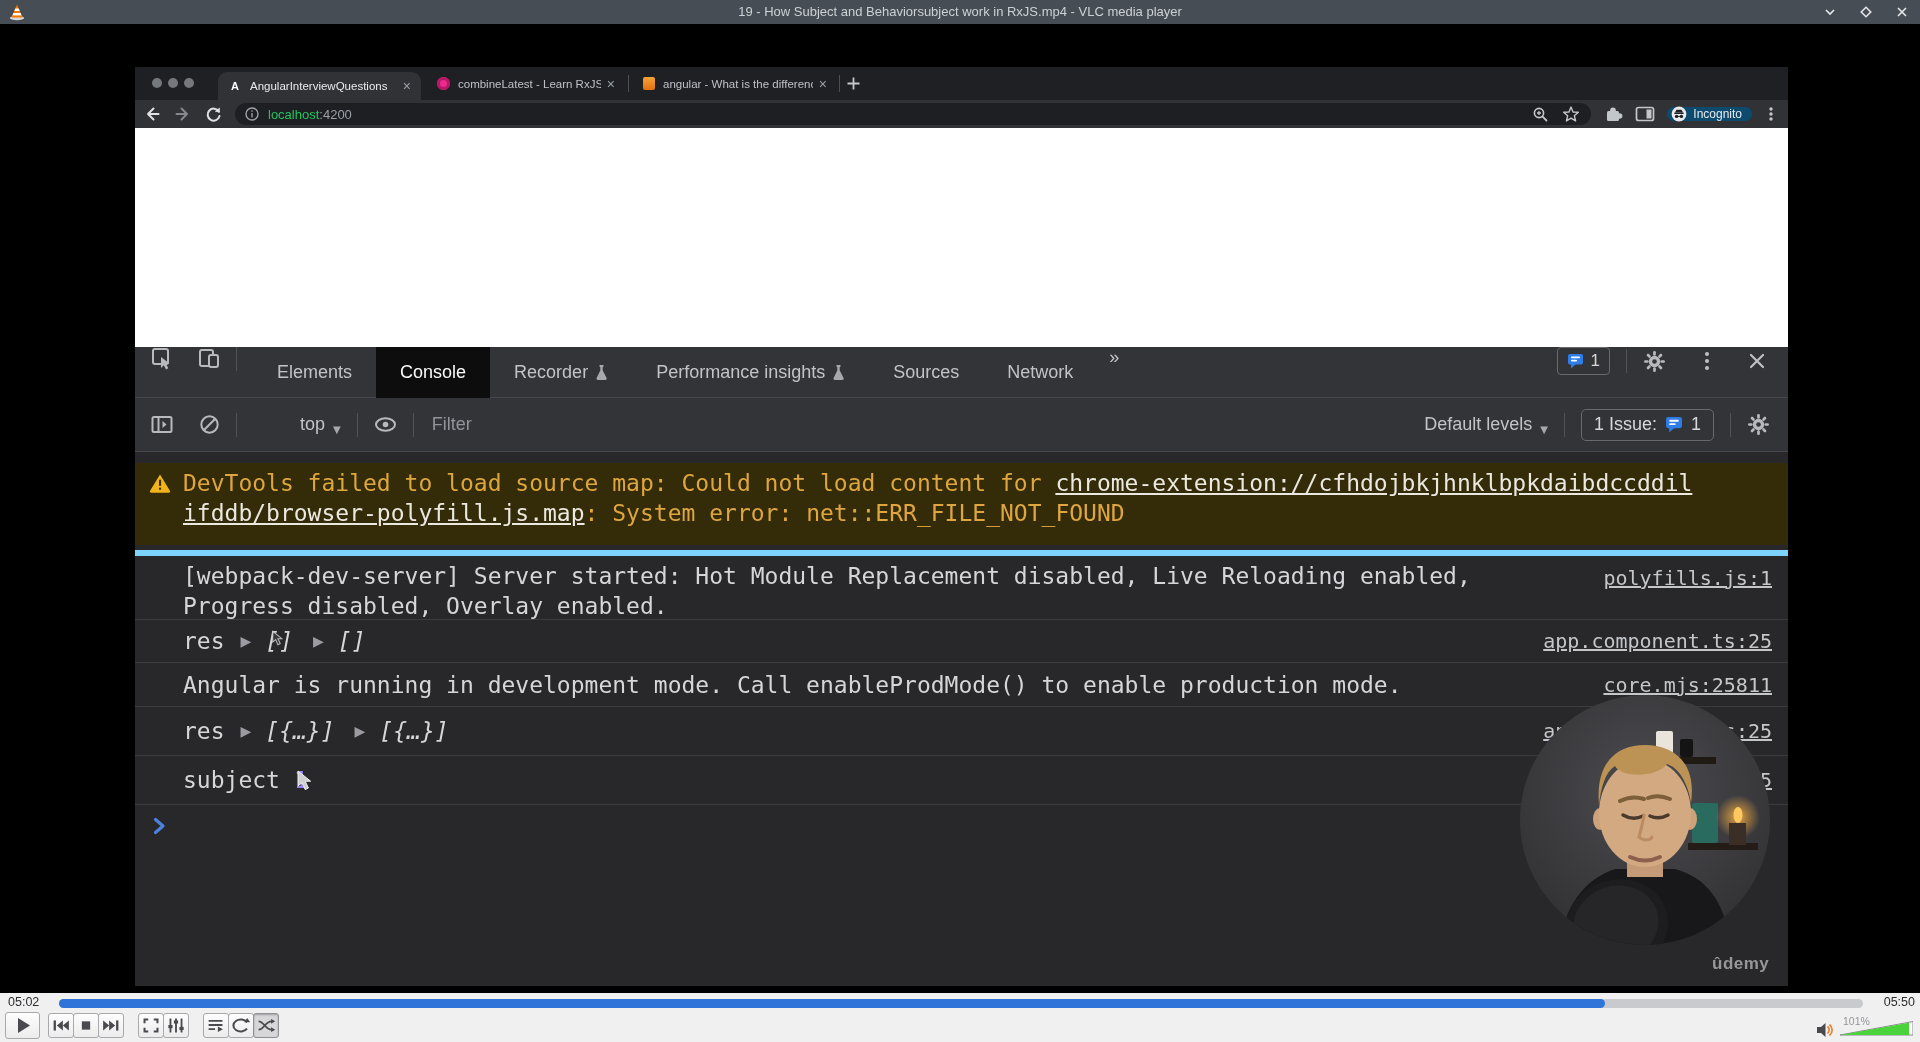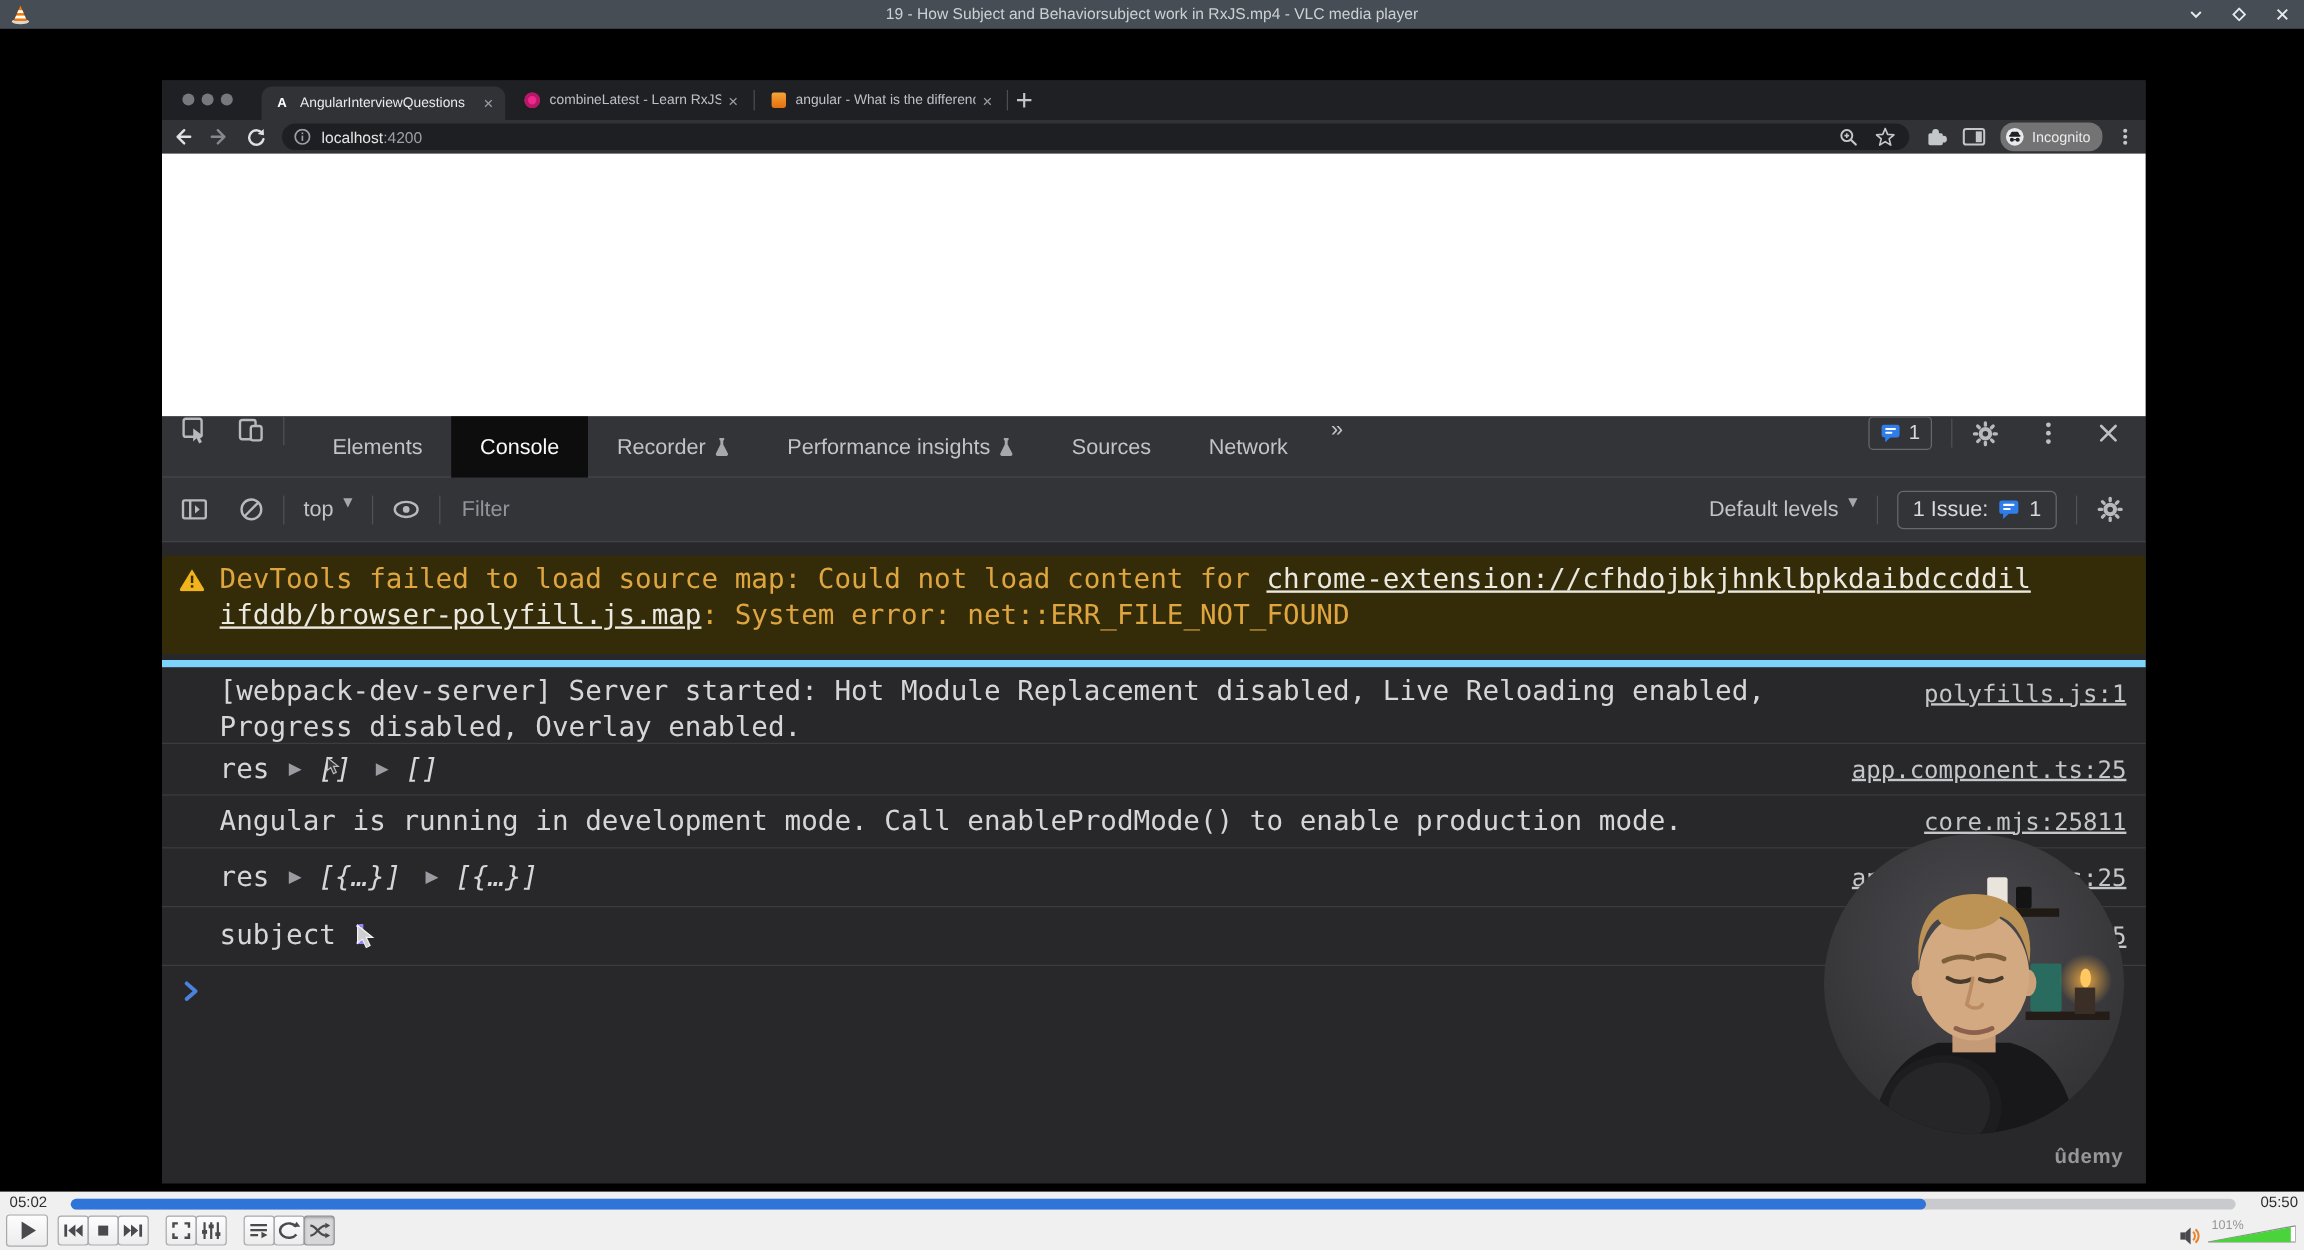--- a/index.html
+++ b/index.html
@@ -40,45 +40,45 @@
   .fav-pink{width:13px;height:13px;border-radius:50%;background:#ec2a8b;box-shadow:inset 0 0 0 3px #b81767;}
   .fav-or{width:12px;height:13px;border-radius:2px;background:linear-gradient(180deg,#f6a33a,#e2700f);}
   .tabsep{position:absolute;top:8px;width:1px;height:17px;background:#4b4e53;}
   .newtab{position:absolute;left:710px;top:8px;}
 
   .addrbar{position:absolute;left:0;top:33px;width:100%;height:28px;background:#313236;
            display:flex;align-items:center;padding:0 10px 0 8px;}
   .navic{margin-right:13px;display:flex;}
   .urlpill{flex:1;height:22px;border-radius:11px;background:#1e1f23;display:flex;align-items:center;
            padding:0 12px 0 10px;}
-  .urlpill .host{color:#e5e5e5;font-size:13px;margin-left:9px;}
+  .urlpill .host{color:#22c55e;font-size:13px;margin-left:9px;}
   .urlpill .port{color:#9aa0a6;font-size:13px;}
   .urlpill .sp{flex:1;}
   .abaricon{margin-left:12px;display:flex;}
-  .incog{margin-left:12px;height:24px;border-radius:11px;background:#737373;display:flex;align-items:center;
+  .incog{margin-left:12px;height:14px;border-radius:11px;background:#0c4a6e;display:flex;align-items:center;
          gap:6px;padding:0 10px 0 4px;color:#e8eaed;font-size:12px;}
 
   .page{position:absolute;left:0;top:61px;width:100%;height:219px;background:#ffffff;}
 
   
   .devtools{position:absolute;left:0;top:280px;bottom:0;width:100%;background:#333438;
             display:flex;flex-direction:column;}
   .dt-tabbar{height:51px;flex:0 0 51px;display:flex;align-items:flex-start;border-bottom:1px solid #47474b;
              padding:0 22px 0 16px;color:#c3c3c7;font-size:18px;}
   .dt-ic{display:flex;align-items:center;}
   .dt-sep{width:1px;height:24px;background:#525257;margin:0 16px;}
   .dt-tab{height:51px;line-height:51px;padding:0 24px;white-space:nowrap;display:flex;align-items:center;gap:7px;}
   .dt-tab.active{background:#0d0d0e;color:#fafafa;}
   .dt-chev{padding:0 12px;}
   .dt-right{margin-left:auto;display:flex;align-items:center;}
   .issuespill{display:flex;align-items:center;gap:7px;border:1px solid #68686d;border-radius:4px;
               height:28px;padding:0 9px;color:#d8d8da;font-size:17px;}
   .dt-toolbar{height:54px;flex:0 0 54px;display:flex;align-items:center;border-bottom:1px solid #47474b;
               padding:0 18px 0 16px;color:#c3c3c7;font-size:18px;}
-  .ddl{display:flex;align-items:flex-start;gap:8px;white-space:nowrap;}
+  .ddl{display:flex;align-items:flex-end;gap:8px;white-space:nowrap;margin-left:47px;}
   .ddl .arr{font-size:10px;color:#a7a7ac;font-family:"DejaVu Sans",sans-serif;}
   .dt-filter{background:transparent;border:none;outline:none;color:#c3c3c7;font-size:18px;width:520px;
              font-family:"Liberation Sans",sans-serif;}
   .dt-filter::placeholder{color:#93939a;}
   .issuepill2{display:flex;align-items:center;gap:8px;border:1px solid #68686d;border-radius:5px;
               height:32px;padding:0 12px;color:#d8d8da;font-size:18px;white-space:nowrap;}
 
   
   .console{flex:1;background:#28282b;font-family:"DejaVu Sans Mono",monospace;font-size:23px;
            color:#d6d6da;position:relative;padding-top:11px;}

